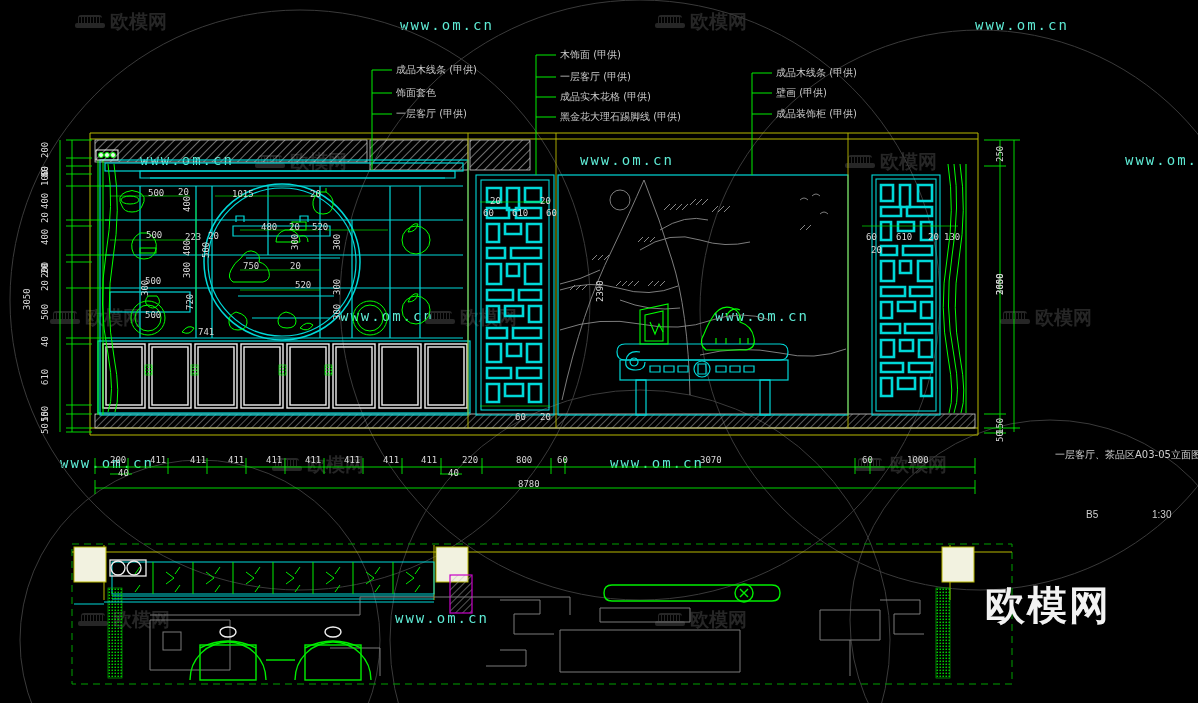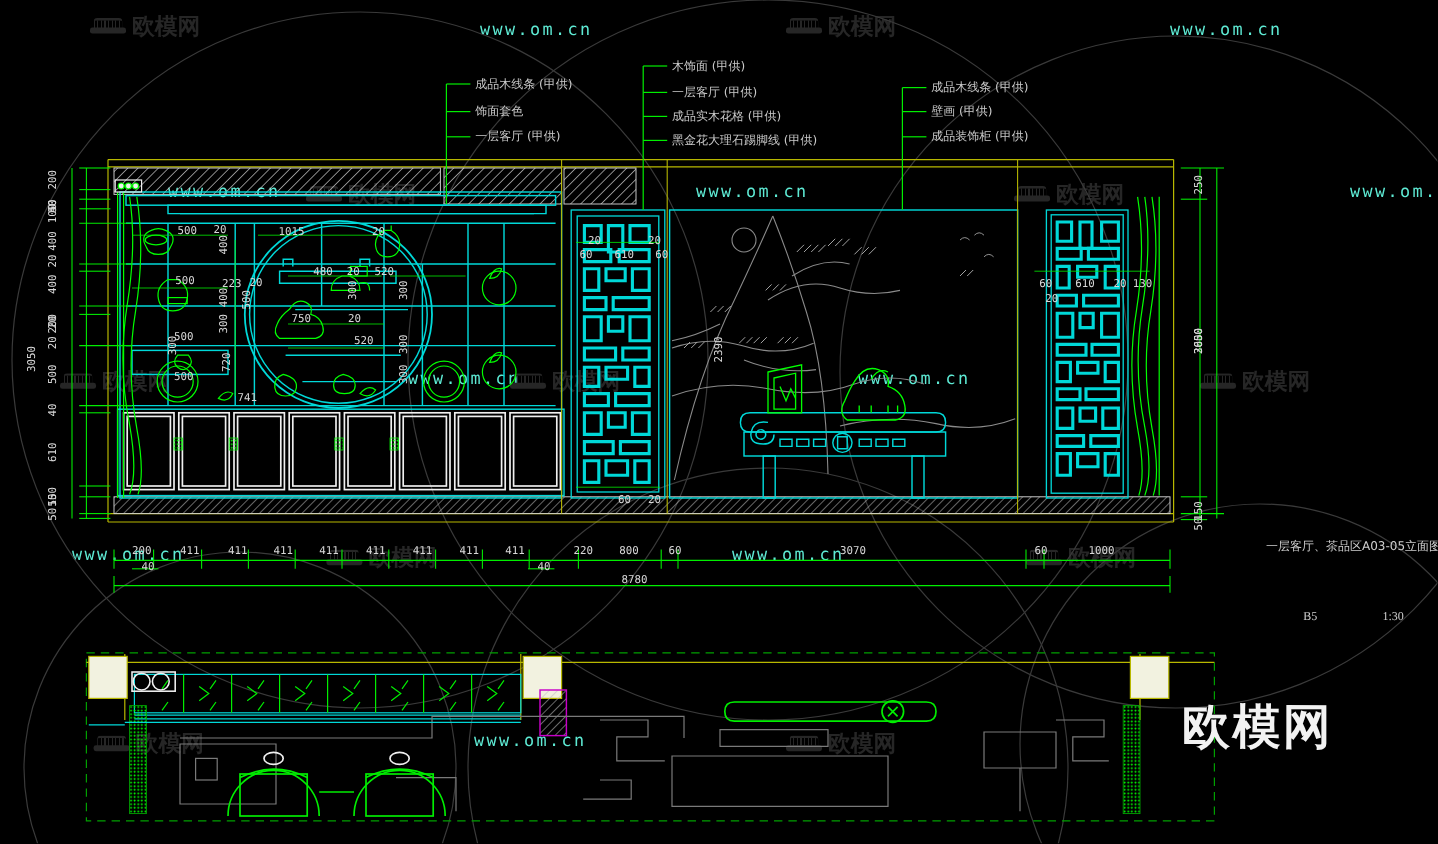--- a/index.html
+++ b/index.html
@@ -25,21 +25,21 @@
   .logo .id{font-size:29px;letter-spacing:0px;margin-top:2px;
       font-family:"DejaVu Sans","Liberation Sans",sans-serif;}
   .ann{position:absolute;color:#c9c9c9;font-size:10px;white-space:nowrap;
        font-family:"DejaVu Sans","Liberation Sans",sans-serif;}
   .dimtxt{position:absolute;color:#d8d8d8;font-size:9px;white-space:nowrap;
        font-family:"DejaVu Sans Mono","Liberation Mono",monospace;}
   .dimtxt.vert{transform-origin:left bottom;transform:rotate(-90deg);}
   .title{position:absolute;color:#cfcfcf;font-size:10px;white-space:nowrap;
        font-family:"DejaVu Sans","Liberation Sans",sans-serif;}
   .scaletxt{position:absolute;color:#cfcfcf;font-size:10px;white-space:nowrap;
-       font-family:Liberation Serif, serif;text-align:right;}
+       font-family:Liberation Sans, sans-serif;text-align:right;}
 </style>
 </head>
 <body>
 
 <div id="root">
 
   <div>
     <div class="wm" style="left:75px;top:22px;">
       <span class="sofa"></span>
       <span>欧模网</span>
@@ -608,21 +608,21 @@
   <div id="dim-bottom">
       <div class="dimtxt" style="left: 110px; top: 455px;">200</div>
       <div class="dimtxt" style="left: 150px; top: 455px;">411</div>
       <div class="dimtxt" style="left: 190px; top: 455px;">411</div>
       <div class="dimtxt" style="left: 228px; top: 455px;">411</div>
       <div class="dimtxt" style="left: 266px; top: 455px;">411</div>
       <div class="dimtxt" style="left: 305px; top: 455px;">411</div>
       <div class="dimtxt" style="left: 344px; top: 455px;">411</div>
       <div class="dimtxt" style="left: 383px; top: 455px;">411</div>
       <div class="dimtxt" style="left: 421px; top: 455px;">411</div>
-      <div class="dimtxt" style="left: 462px; top: 455px; margin-left: 16px;">220</div>
+      <div class="dimtxt" style="left: 462px; top: 455px;">220</div>
       <div class="dimtxt" style="left: 516px; top: 455px;">800</div>
       <div class="dimtxt" style="left: 557px; top: 455px;">60</div>
       <div class="dimtxt" style="left: 700px; top: 455px;">3070</div>
       <div class="dimtxt" style="left: 862px; top: 455px;">60</div>
       <div class="dimtxt" style="left: 907px; top: 455px;">1000</div>
     </div>
   <div id="dim-bottom2">
       <div class="dimtxt" style="left: 118px; top: 468px;">40</div>
       <div class="dimtxt" style="left: 448px; top: 468px;">40</div>
     </div>

